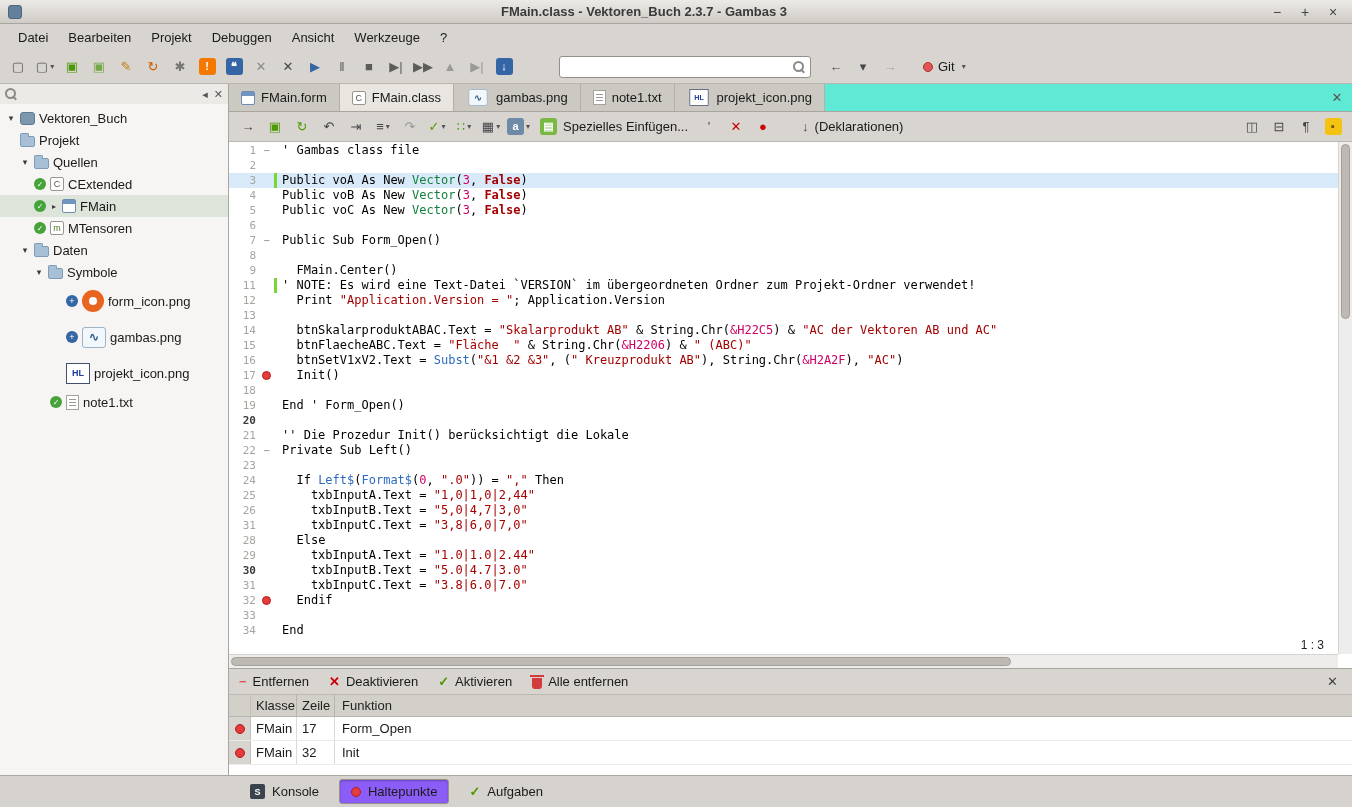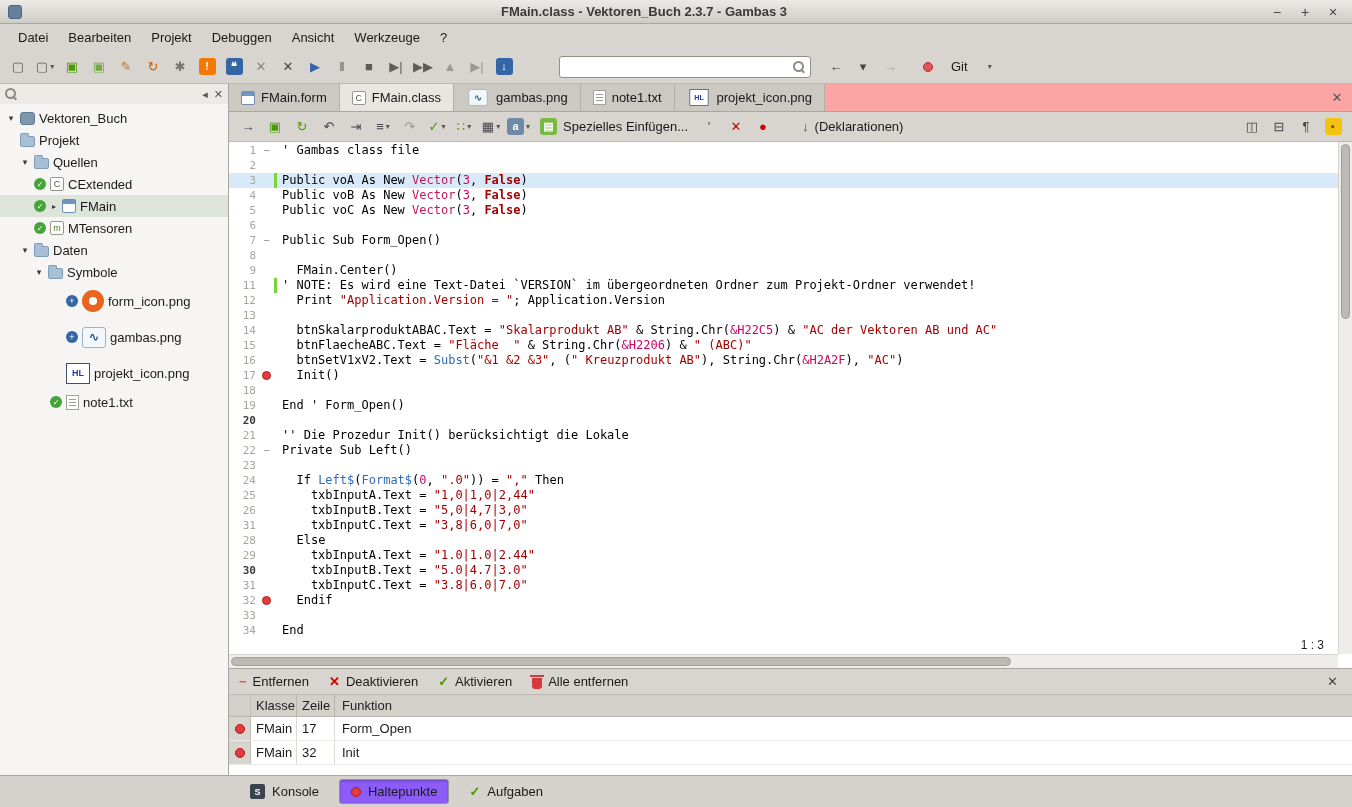--- a/index.html
+++ b/index.html
@@ -14,21 +14,21 @@
 .toolbar{height:34px;flex:none;display:flex;align-items:center;background:#d8d4cf;border-bottom:1px solid #bcb8b2;padding:0 5px}
 .tb-icons{display:flex;align-items:center;gap:1px}
 .tbtn{min-width:26px;height:26px;display:flex;align-items:center;justify-content:center;border-radius:3px;padding:0 2px}
 .ico{font-size:13px;line-height:1}
 .ico-bg{width:17px;height:17px;border-radius:3px;display:flex;align-items:center;justify-content:center;font-weight:bold;font-size:11px}
 .caret{font-size:8px;color:#555;margin-left:2px}
 .searchbox{width:252px;height:22px;background:#fff;border:1px solid #948f89;border-radius:3px;margin-left:42px;display:flex;align-items:center;justify-content:flex-end;padding:0 5px}
 .lens{position:relative;width:12px;height:12px;display:inline-block;flex:none}
 .lens::before{content:"";position:absolute;width:7px;height:7px;border:2px solid #8a8a86;border-radius:50%;left:0;top:0}
 .lens::after{content:"";position:absolute;width:5px;height:2px;background:#8a8a86;transform:rotate(45deg);left:7px;top:9px}
-.git-btn{display:flex;align-items:center;gap:18px;margin-left:14px;padding:3px 6px;border-radius:3px}
+.git-btn{display:flex;align-items:center;gap:5px;margin-left:14px;padding:3px 6px;border-radius:3px}
 .git-dot{width:10px;height:10px;border-radius:50%;background:#e05555;border:1px solid #b03030}
 .main{flex:1;display:flex;min-height:0}
 .sidebar{width:229px;flex:none;background:#f6f5f3;border-right:1px solid #a9a59f;display:flex;flex-direction:column}
 .side-head{height:20px;flex:none;display:flex;align-items:center;padding:0 5px;background:#eceae7;gap:6px}
 .side-head .sp{flex:1}
 .sh-btn{color:#555;font-size:11px}
 .tree{flex:1;overflow:hidden;padding-top:3px}
 .trow{height:22px;display:flex;align-items:center;gap:4px;padding-right:4px}
 .trow.tbig{height:36px}
 .trow.tsel{background:#dde4da}
@@ -44,21 +44,21 @@
 .ti-form{width:14px;height:14px;background:linear-gradient(#6f95c0 0 4px,#fdfdfd 4px);border:1px solid #6f8db0;border-radius:2px}
 .ti-module{width:14px;height:14px;background:#fff;border:1px solid #9a968f;font-size:9px;color:#4e7a2a;border-radius:2px}
 .ti-text{width:13px;height:15px;background:#fff;border:1px solid #a5a19b;position:relative}
 .ti-text::before{content:"";position:absolute;left:2px;right:2px;top:3px;height:8px;background:repeating-linear-gradient(#9a9a96 0 1px,transparent 1px 3px)}
 .ti-img-form{width:22px;height:22px;border-radius:50%;background:#e8641f;position:relative}
 .ti-img-form::before{content:"";position:absolute;left:7px;top:7px;width:8px;height:8px;border-radius:50%;background:#fff}
 .ti-img-gambas{width:24px;height:21px;background:#f2f7fb;border:1px solid #9cb2c6;color:#2e5e8e;font-weight:bold;border-radius:3px;font-size:12px}
 .ti-img-hl{width:24px;height:21px;background:#fff;border:1px solid #44506e;color:#1f3da0;font-weight:bold;font-size:9px}
 .tlabel{white-space:nowrap}
 .right{flex:1;display:flex;flex-direction:column;min-width:0}
-.tabbar{height:28px;flex:none;background:#fca5a5;display:flex;align-items:stretch;border-bottom:1px solid #a9a59f}
+.tabbar{height:28px;flex:none;background:#5eead4;display:flex;align-items:stretch;border-bottom:1px solid #a9a59f}
 .tab{display:flex;align-items:center;gap:6px;padding:0 12px;border-right:1px solid #b3afa9;background:#ccc8c2;white-space:nowrap}
 .tab.active{background:#e9e6e2}
 .tab .ti-img-gambas,.tab .ti-img-hl,.tab .ti-img-form{transform:scale(.8)}
 .tab-close{margin-left:auto;width:30px;display:flex;align-items:center;justify-content:center;color:#555}
 .edbar{height:30px;flex:none;background:#d8d4cf;border-bottom:1px solid #bcb8b2;display:flex;align-items:center;padding:0 6px;gap:1px}
 .label-btn{display:flex;align-items:center;gap:6px;padding:0 7px;height:24px;background:none;border:none;font:inherit;color:#1a1a1a;border-radius:3px}
 .edbar .sp{flex:1}
 .editor{flex:1;position:relative;background:#fff;min-height:0}
 .codewrap{position:absolute;left:0;top:1px;right:14px;bottom:14px;overflow:hidden;font-family:"DejaVu Sans Mono",monospace;font-size:12px;line-height:15px}
 .line{display:flex;height:15px;white-space:pre;align-items:center}
@@ -69,21 +69,21 @@
 .bpdot{width:9px;height:9px;border-radius:50%;background:#e43b3b;border:1px solid #b01c1c;display:inline-block}
 .gbar{width:3px;align-self:stretch;flex:none;margin-right:5px}
 .gbar.mk{background:#79d637}
 .sg-k{font-weight:normal;color:#000000}
 .sg-x{color:#000}
 .sg-c{color:#000000}
 .sg-s{color:#a40000}
 .sg-n{color:#cc0066}
 .sg-b{color:#a40000;font-weight:bold}
 .sg-f{color:#2d6bbd}
-.sg-t{color:#be185d}
+.sg-t{color:#15803d}
 .vscroll{position:absolute;top:0;right:0;bottom:14px;width:14px;background:#efedeb;border-left:1px solid #d6d3ce}
 .vthumb{position:absolute;top:2px;left:2px;right:2px;height:175px;background:#bdb9b3;border-radius:6px;border:1px solid #a29e98}
 .hscroll{position:absolute;left:0;right:14px;bottom:0;height:14px;background:#efedeb;border-top:1px solid #d6d3ce}
 .hthumb{position:absolute;left:2px;top:2px;bottom:2px;width:780px;background:#bdb9b3;border-radius:6px;border:1px solid #a29e98}
 .edstatus{position:absolute;right:24px;bottom:16px;font-size:12px;color:#222;background:#fff;padding:0 4px}
 .bp-panel{height:107px;flex:none;display:flex;flex-direction:column;border-top:1px solid #a9a59f;background:#fff}
 .bp-bar{height:26px;flex:none;background:#d8d4cf;border-bottom:1px solid #bcb8b2;display:flex;align-items:center;gap:20px;padding:0 10px}
 .bp-btn{display:flex;align-items:center;gap:6px}
 .bp-ico{font-weight:bold;font-size:13px}
 .trash-ico{width:10px;height:11px;background:#d23c3c;border-radius:0 0 3px 3px;position:relative;margin-top:3px}

